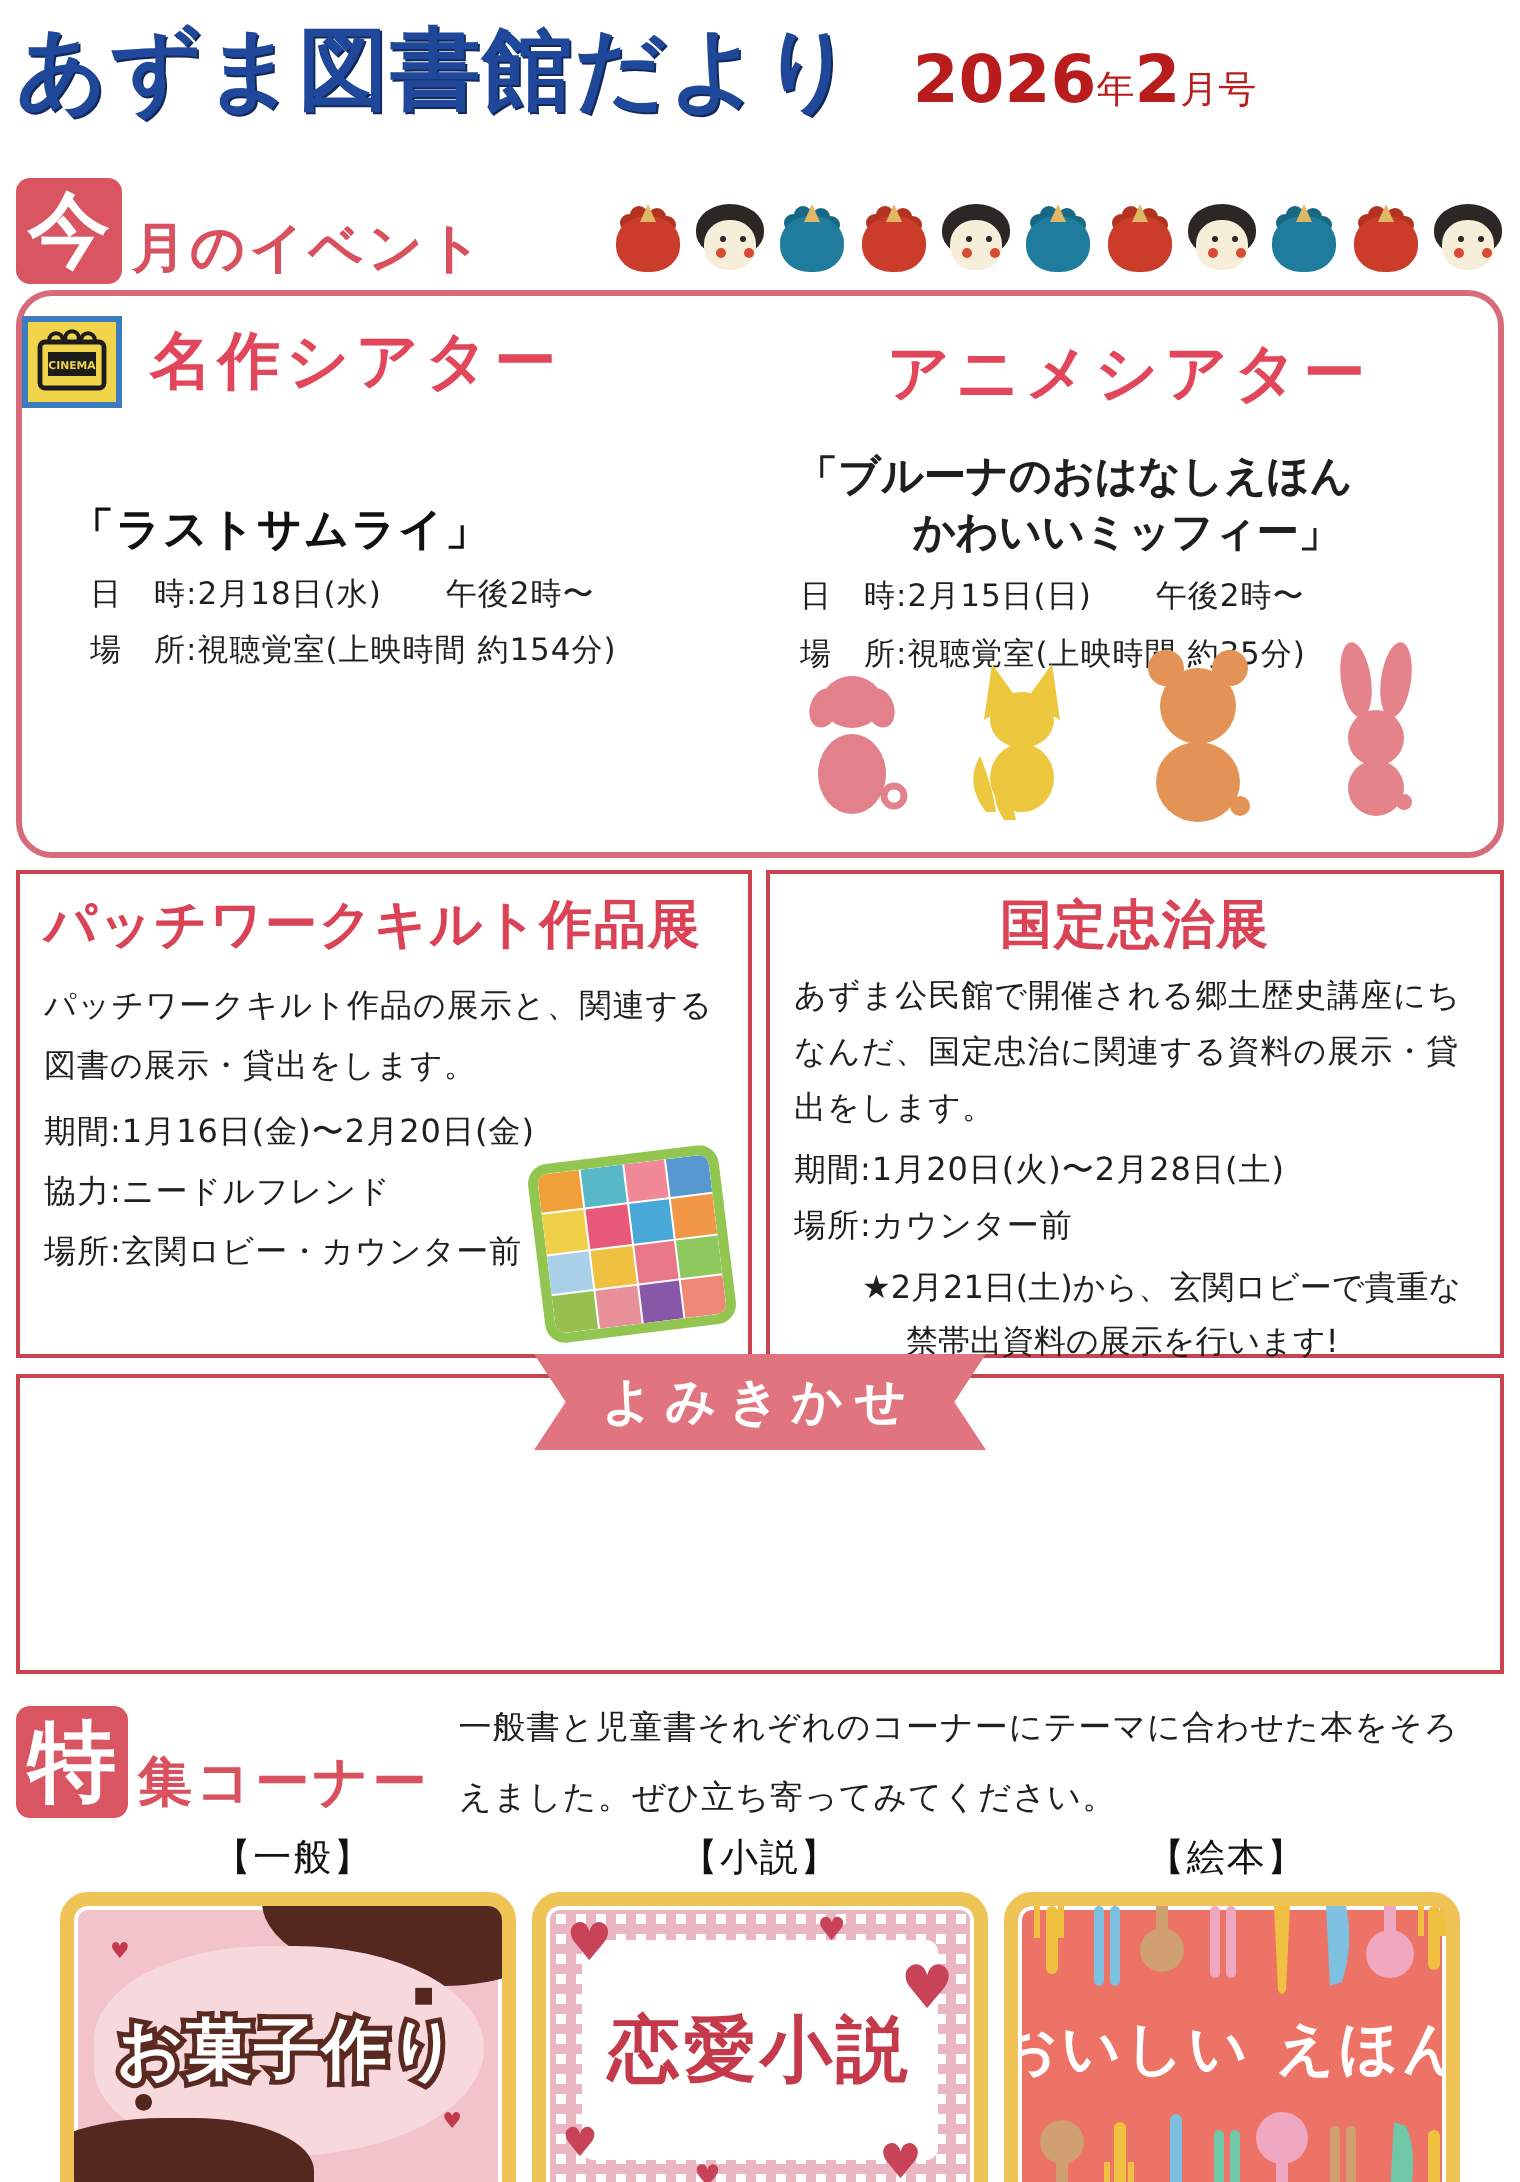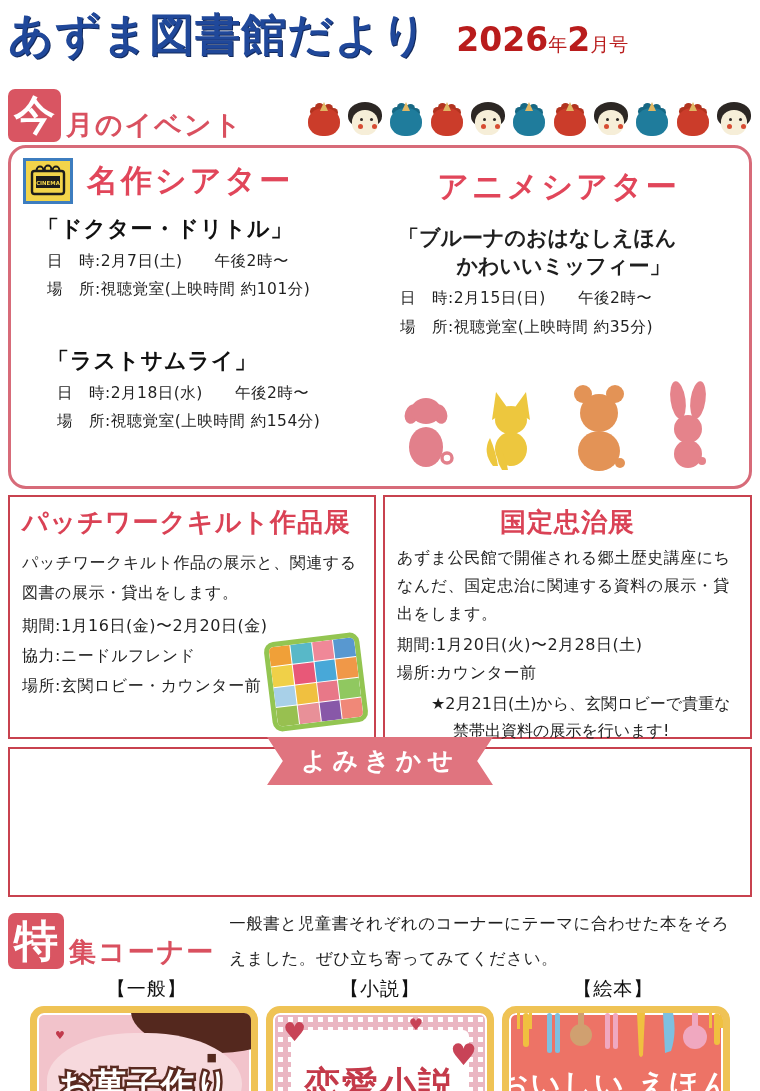--- a/index.html
+++ b/index.html
@@ -52,22 +52,22 @@
     content:""; position:absolute; width:5px; height:5px; border-radius:50%; background:#d74c33;
     left:6px; top:14px; box-shadow:14px 0 0 #d74c33;
   }
   .otafuku .head::after { 
     content:""; position:absolute; width:3px; height:3px; border-radius:50%; background:#2c2724;
     left:8px; top:8px; box-shadow:10px 0 0 #2c2724;
   }
 
   
   .theater-box {
-    margin-top:3px; height:344px; border:3px solid #d76b79; border-radius:18px;
-    display:flex; padding:10px 12px;
+    margin-top:3px; height:284px; border:3px solid #d76b79; border-radius:18px;
+    display:flex; padding:10px 0;
   }
   .theater-col { width:50%; position:relative; }
   .section-heading { color:#e1465a; font-weight:800; font-size:31px; letter-spacing:3px; }
   .classic-head { display:flex; align-items:center; gap:14px; }
   .anime-head { text-align:center; margin-top:8px; }
   .movie { margin-top:10px; margin-left:14px; }
   .movie-title { font-size:22px; font-weight:800; letter-spacing:1px; color:#111; }
   .movie-line { font-size:15.5px; margin-left:10px; margin-top:7px; letter-spacing:0.5px; }
   .movie.second { margin-top:46px;margin-left:24px; }
   .anime-title { margin:16px 0 0 18px; font-size:21px; font-weight:800; width:fit-content; }
@@ -209,25 +209,20 @@
         <svg width="50" height="46" viewBox="0 0 50 46" aria-hidden="true">
           <rect x="1.5" y="1.5" width="47" height="43" fill="#f2d44a" stroke="#3d7dbf" stroke-width="3"></rect>
           <circle cx="17" cy="12" r="3.4" fill="#f2d44a" stroke="#1c1c1c" stroke-width="2"></circle>
           <circle cx="25" cy="11" r="3.4" fill="#f2d44a" stroke="#1c1c1c" stroke-width="2"></circle>
           <circle cx="33" cy="12" r="3.4" fill="#f2d44a" stroke="#1c1c1c" stroke-width="2"></circle>
           <rect x="9" y="13" width="32" height="23" rx="2.5" fill="#f2d44a" stroke="#1c1c1c" stroke-width="2.4"></rect>
           <rect x="13" y="18" width="24" height="12" fill="#1c1c1c"></rect>
           <text x="25" y="26.5" font-size="5.4" font-weight="bold" fill="#f2d44a" text-anchor="middle" font-family="DejaVu Sans, sans-serif">CINEMA</text>
         </svg>
         <div class="section-heading">名作シアター</div>
-      </div>
-      <div class="movie">
-        <div class="movie-title">「ドクター・ドリトル」</div>
-        <div class="movie-line">日　時:2月7日(土)　　午後2時〜</div>
-        <div class="movie-line">場　所:視聴覚室(上映時間 約101分)</div>
       </div>
       <div class="movie second">
         <div class="movie-title">「ラストサムライ」</div>
         <div class="movie-line">日　時:2月18日(水)　　午後2時〜</div>
         <div class="movie-line">場　所:視聴覚室(上映時間 約154分)</div>
       </div>
     </div>
     <div class="theater-col">
       <div class="section-heading anime-head">アニメシアター</div>
       <div class="anime-title">

